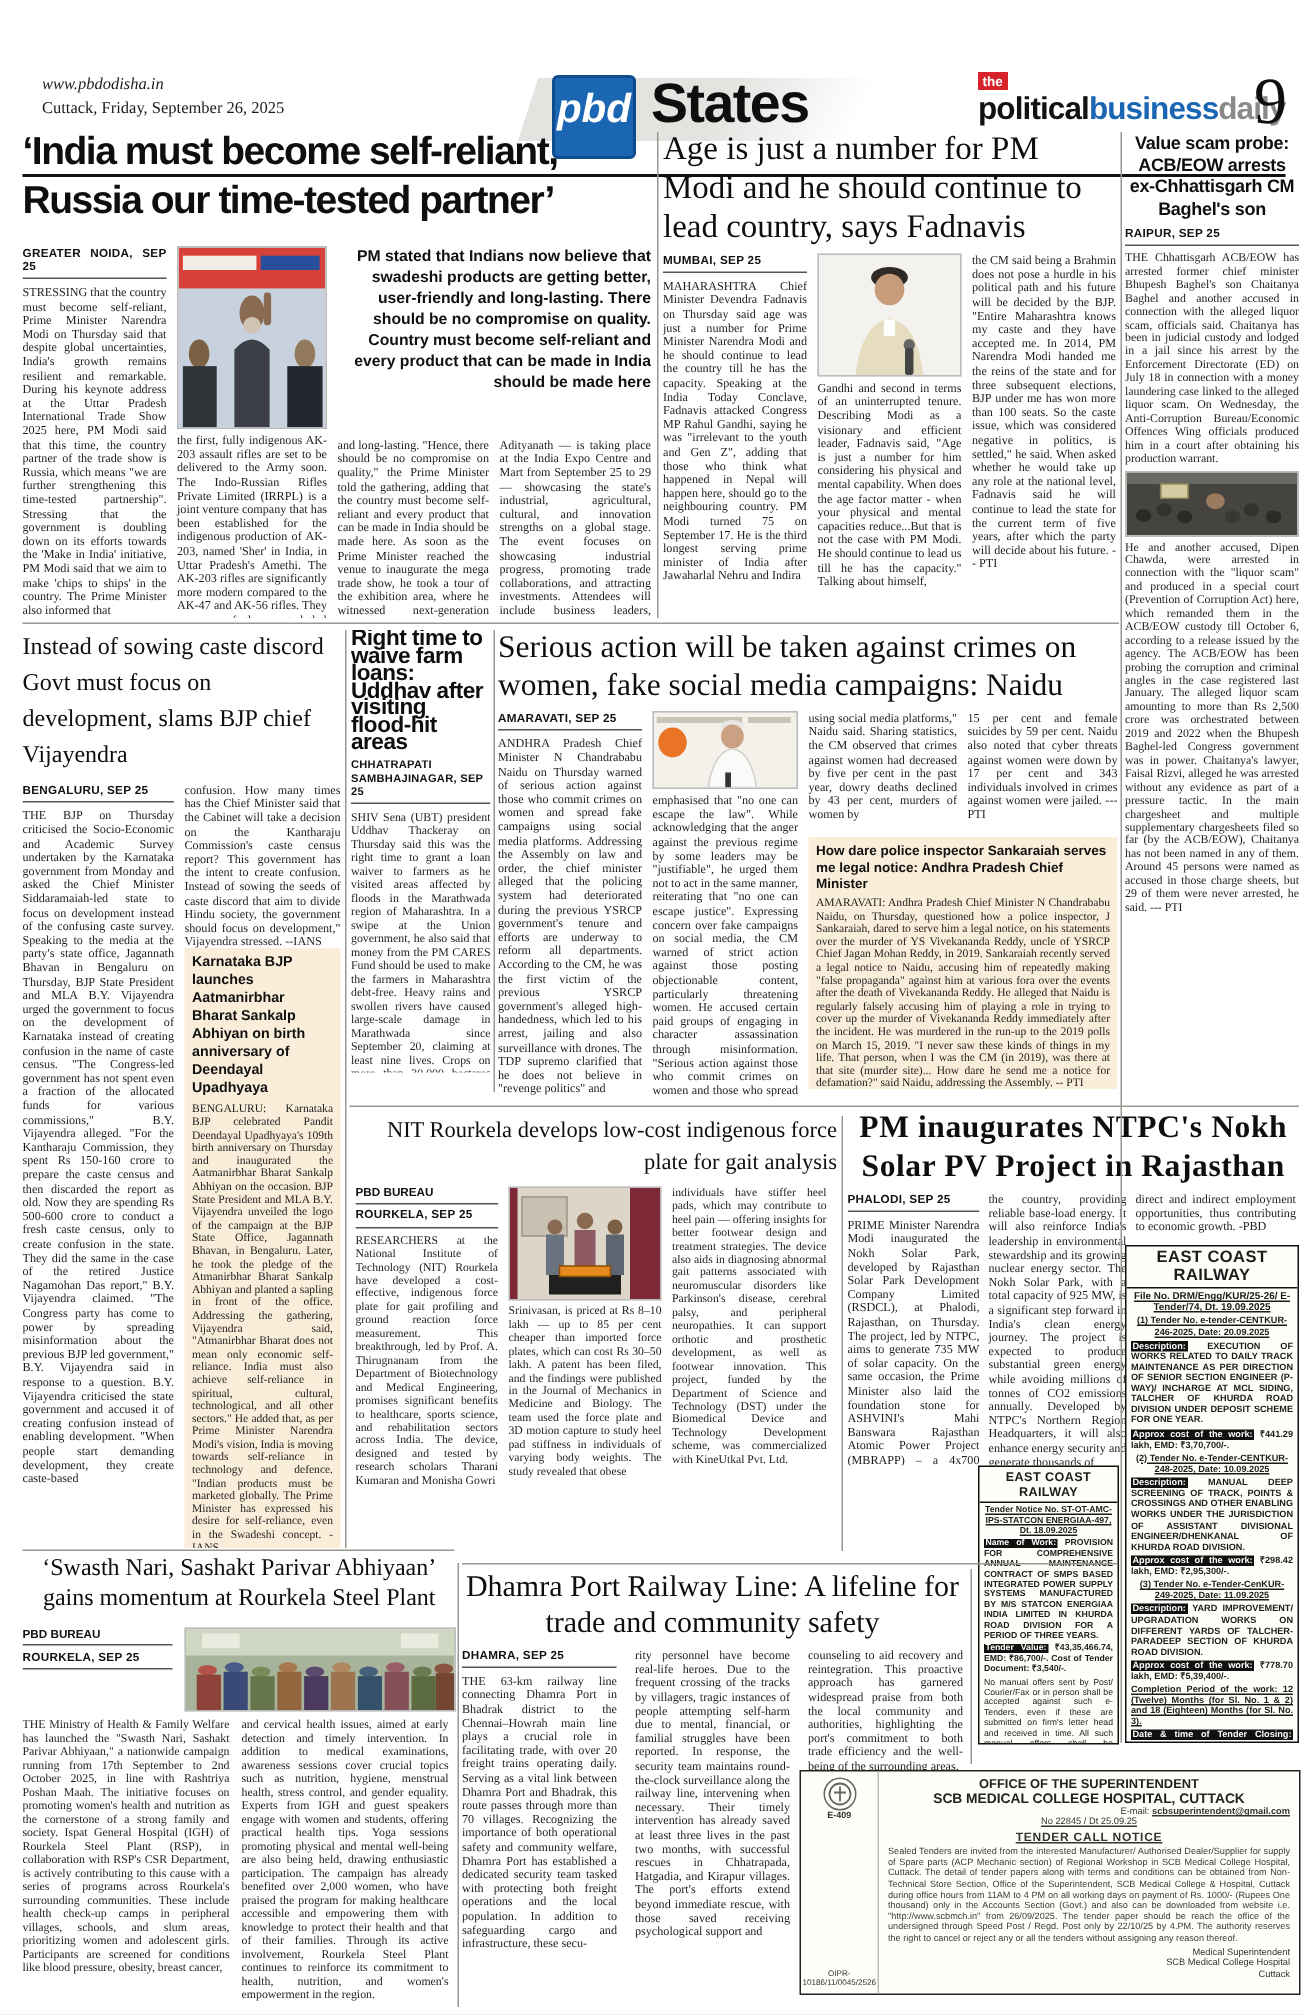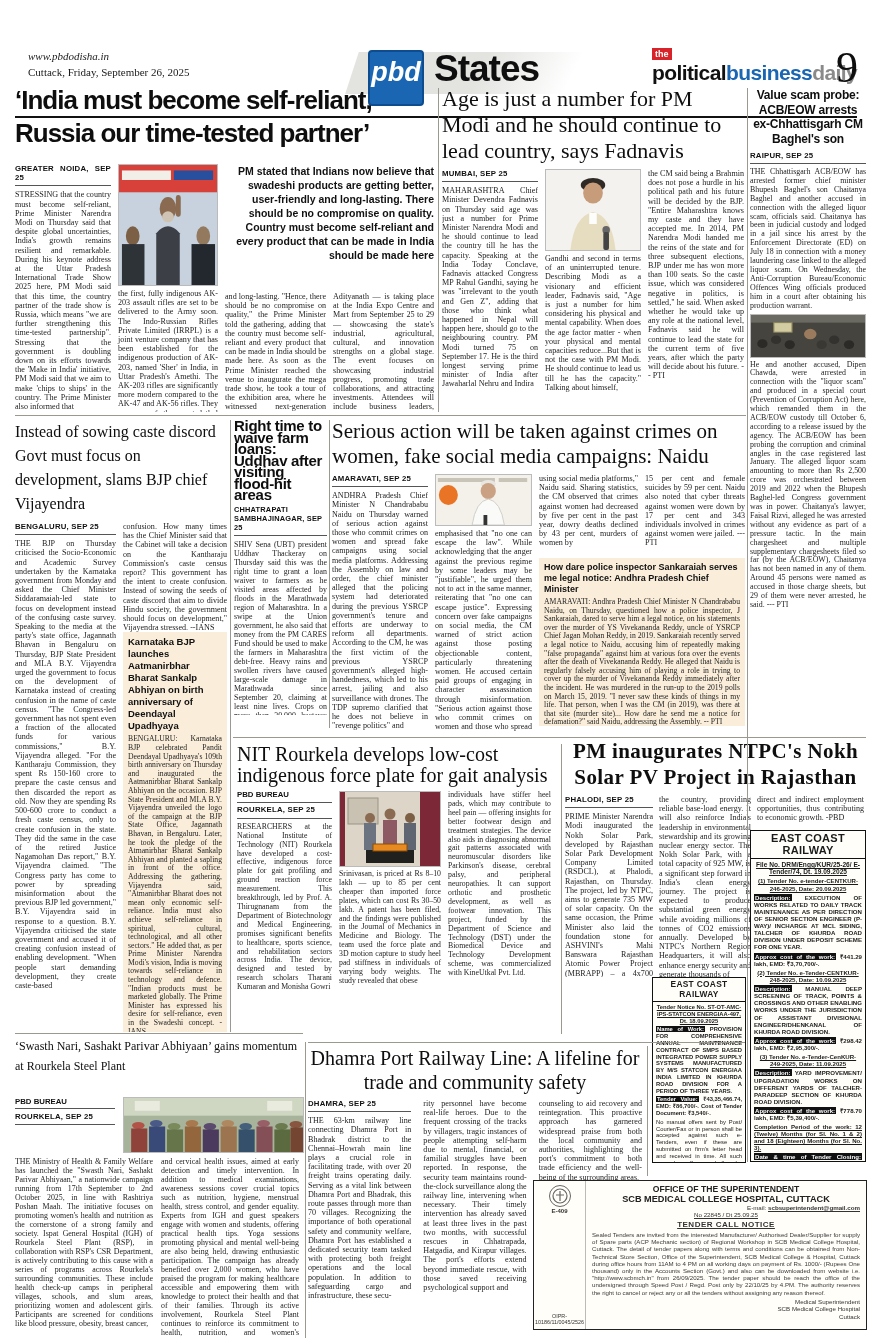--- a/index.html
+++ b/index.html
@@ -184,21 +184,21 @@
         </div>
         <div class="peach" style="height:168px;overflow:hidden">
           <div class="subhead" style="font-size:9px;line-height:11px;margin-bottom:3px">How dare police inspector Sankaraiah serves me legal notice: Andhra Pradesh Chief Minister</div>
           <p class="bd" style="font-size:7.7px;line-height:8.6px">AMARAVATI: Andhra Pradesh Chief Minister N Chandrababu Naidu, on Thursday, questioned how a police inspector, J Sankaraiah, dared to serve him a legal notice, on his statements over the murder of YS Vivekananda Reddy, uncle of YSRCP Chief Jagan Mohan Reddy, in 2019. Sankaraiah recently served a legal notice to Naidu, accusing him of repeatedly making "false propaganda" against him at various fora over the events after the death of Vivekananda Reddy. He alleged that Naidu is regularly falsely accusing him of playing a role in trying to cover up the murder of Vivekananda Reddy immediately after the incident. He was murdered in the run-up to the 2019 polls on March 15, 2019. "I never saw these kinds of things in my life. That person, when I was the CM (in 2019), was there at that site (murder site)... How dare he send me a notice for defamation?" said Naidu, addressing the Assembly. -- PTI</p>
         </div>
       </div>
     </div>
   </div>
 
   <div class="art" style="left:237px;top:744px;width:321px;height:292px">
-    <div class="hser" style="font-size:20px;line-height:21px;text-align:left;margin-bottom:5px">NIT Rourkela develops low-cost indigenous force plate for gait analysis</div>
+    <div class="hser" style="font-size:15px;line-height:21px;text-align:right;margin-bottom:5px">NIT Rourkela develops low-cost indigenous force plate for gait analysis</div>
     <div class="row">
       <div class="bd" style="width:95px;font-size:7.8px;line-height:8.9px">
         <span class="dl2">PBD BUREAU</span>
         <span class="dl">ROURKELA, SEP 25</span>
         <p>RESEARCHERS at the National Institute of Technology (NIT) Rourkela have developed a cost-effective, indigenous force plate for gait profiling and ground reaction force measurement. This breakthrough, led by Prof. A. Thirugnanam from the Department of Biotechnology and Medical Engineering, promises significant benefits to healthcare, sports science, and rehabilitation sectors across India. The device, designed and tested by research scholars Tharani Kumaran and Monisha Gowri</p>
       </div>
       <div style="width:102px">
         <div class="ph" style="height:76px;margin-bottom:3px">
           <svg viewBox="0 0 100 74" preserveAspectRatio="none">
             <rect width="100" height="74" fill="#ddd6c8"></rect>
@@ -253,21 +253,21 @@
   <div class="adbox" style="left:652px;top:977px;width:94px;height:186px">
     <div class="adtitle" style="font-size:8.4px">EAST COAST RAILWAY</div>
     <div class="adcenter" style="font-size:5.8px;line-height:6.8px">Tender Notice No. ST-OT-AMC-IPS-STATCON ENERGIAA-497, Dt. 18.09.2025</div>
     <p class="adp" style="font-size:5.8px;line-height:6.8px"><span class="inv">Name of Work:</span> <span>PROVISION FOR COMPREHENSIVE ANNUAL MAINTENANCE CONTRACT OF SMPS BASED INTEGRATED POWER SUPPLY SYSTEMS MANUFACTURED BY M/S STATCON ENERGIAA INDIA LIMITED IN KHURDA ROAD DIVISION FOR A PERIOD OF THREE YEARS.</span></p>
     <p class="adp" style="font-size:5.8px;line-height:6.8px"><span class="inv">Tender Value:</span> <span>₹43,35,466.74, EMD: ₹86,700/-. Cost of Tender Document: ₹3,540/-.</span></p>
     <p class="adp" style="font-weight:400;font-size:5.8px;line-height:6.8px">No manual offers sent by Post/ Courier/Fax or in person shall be accepted against such e-Tenders, even if these are submitted on firm's letter head and received in time. All such manual offers shall be considered invalid and shall be rejected summarily without any consideration. Complete information including e-Tender documents of the above e-Tenders is available in website http://www.ireps.gov.in</p>
 
   </div>
 
   <div class="art" style="left:15px;top:1036px;width:289px;height:302px">
-    <div class="hser" style="font-size:12px;line-height:20px;margin-bottom:21px">‘Swasth Nari, Sashakt Parivar Abhiyaan’ gains momentum at Rourkela Steel Plant</div>
+    <div class="hser" style="font-size:16px;line-height:20px;text-align:center;margin-bottom:9px">‘Swasth Nari, Sashakt Parivar Abhiyaan’ gains momentum at Rourkela Steel Plant</div>
     <div class="row" style="gap:8px;margin-bottom:4px">
       <div style="width:100px">
         <span class="dl2">PBD BUREAU</span>
         <span class="dl">ROURKELA, SEP 25</span>
       </div>
       <div class="ph" style="width:181px;height:56px">
         <svg viewBox="0 0 100 55" preserveAspectRatio="none">
           <rect width="100" height="55" fill="#a7b49b"></rect>
           <rect width="100" height="18" fill="#cfd6c2"></rect>
           <rect x="6" y="3" width="14" height="10" fill="#e8ebdd"></rect>

